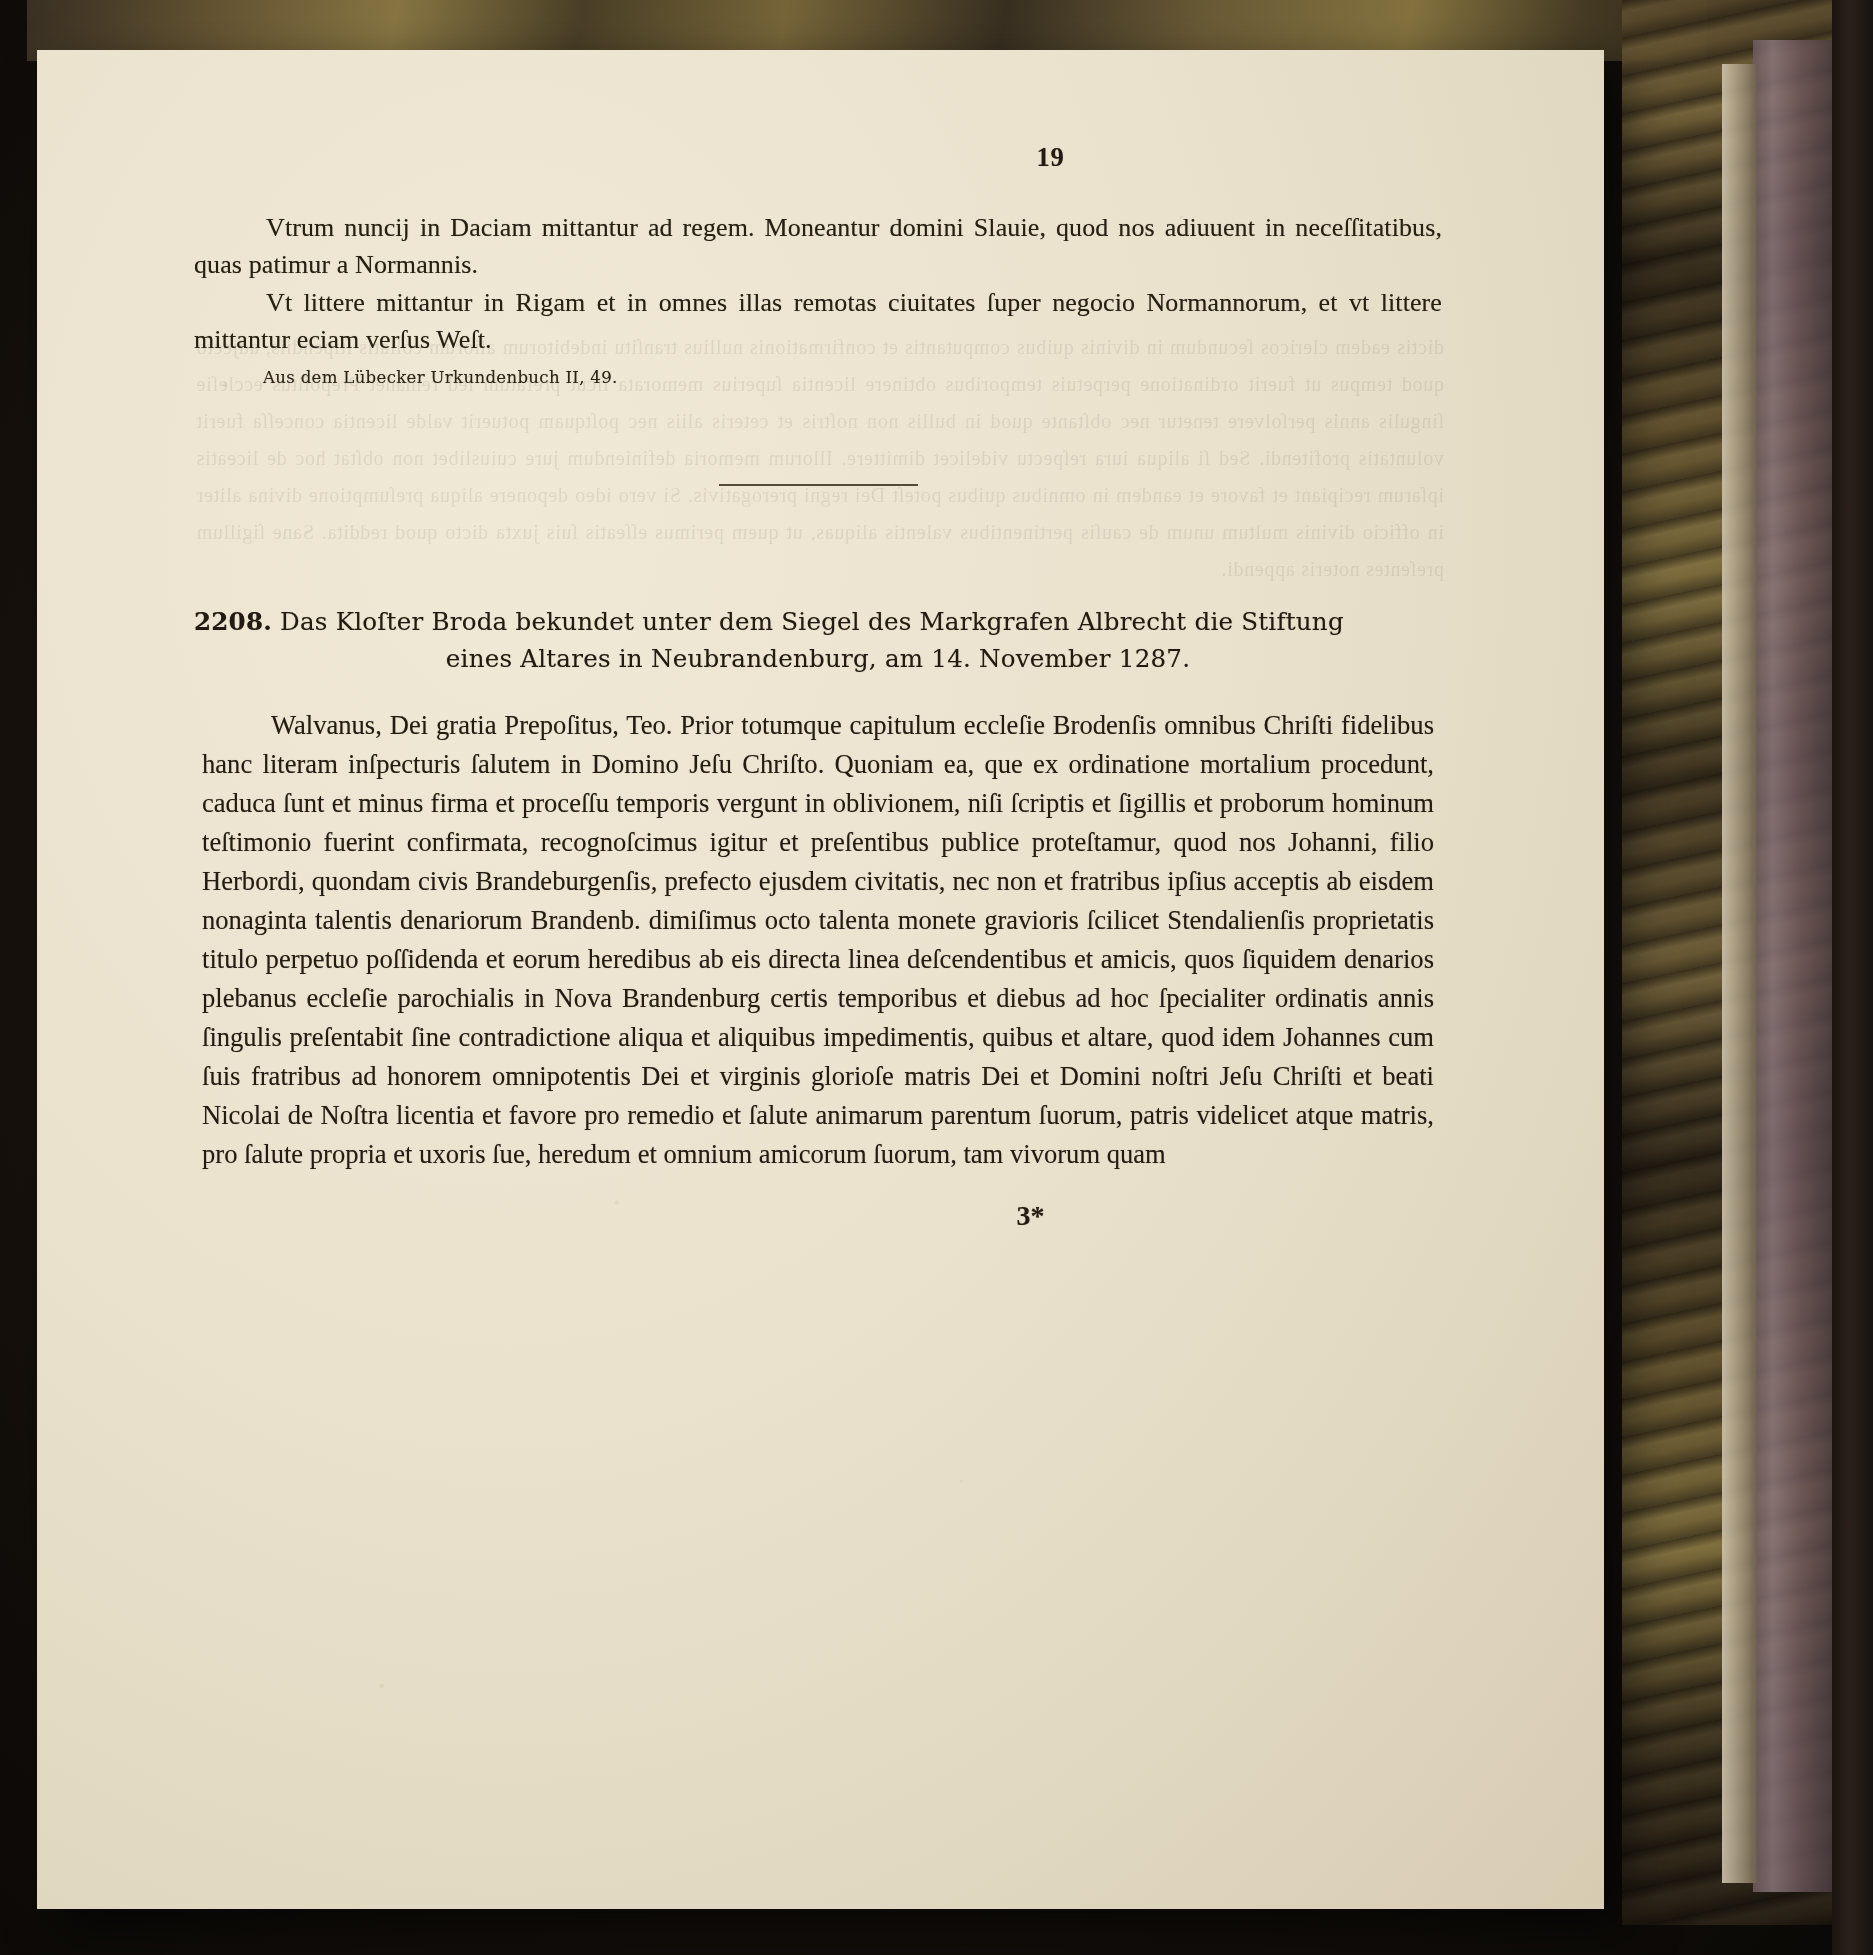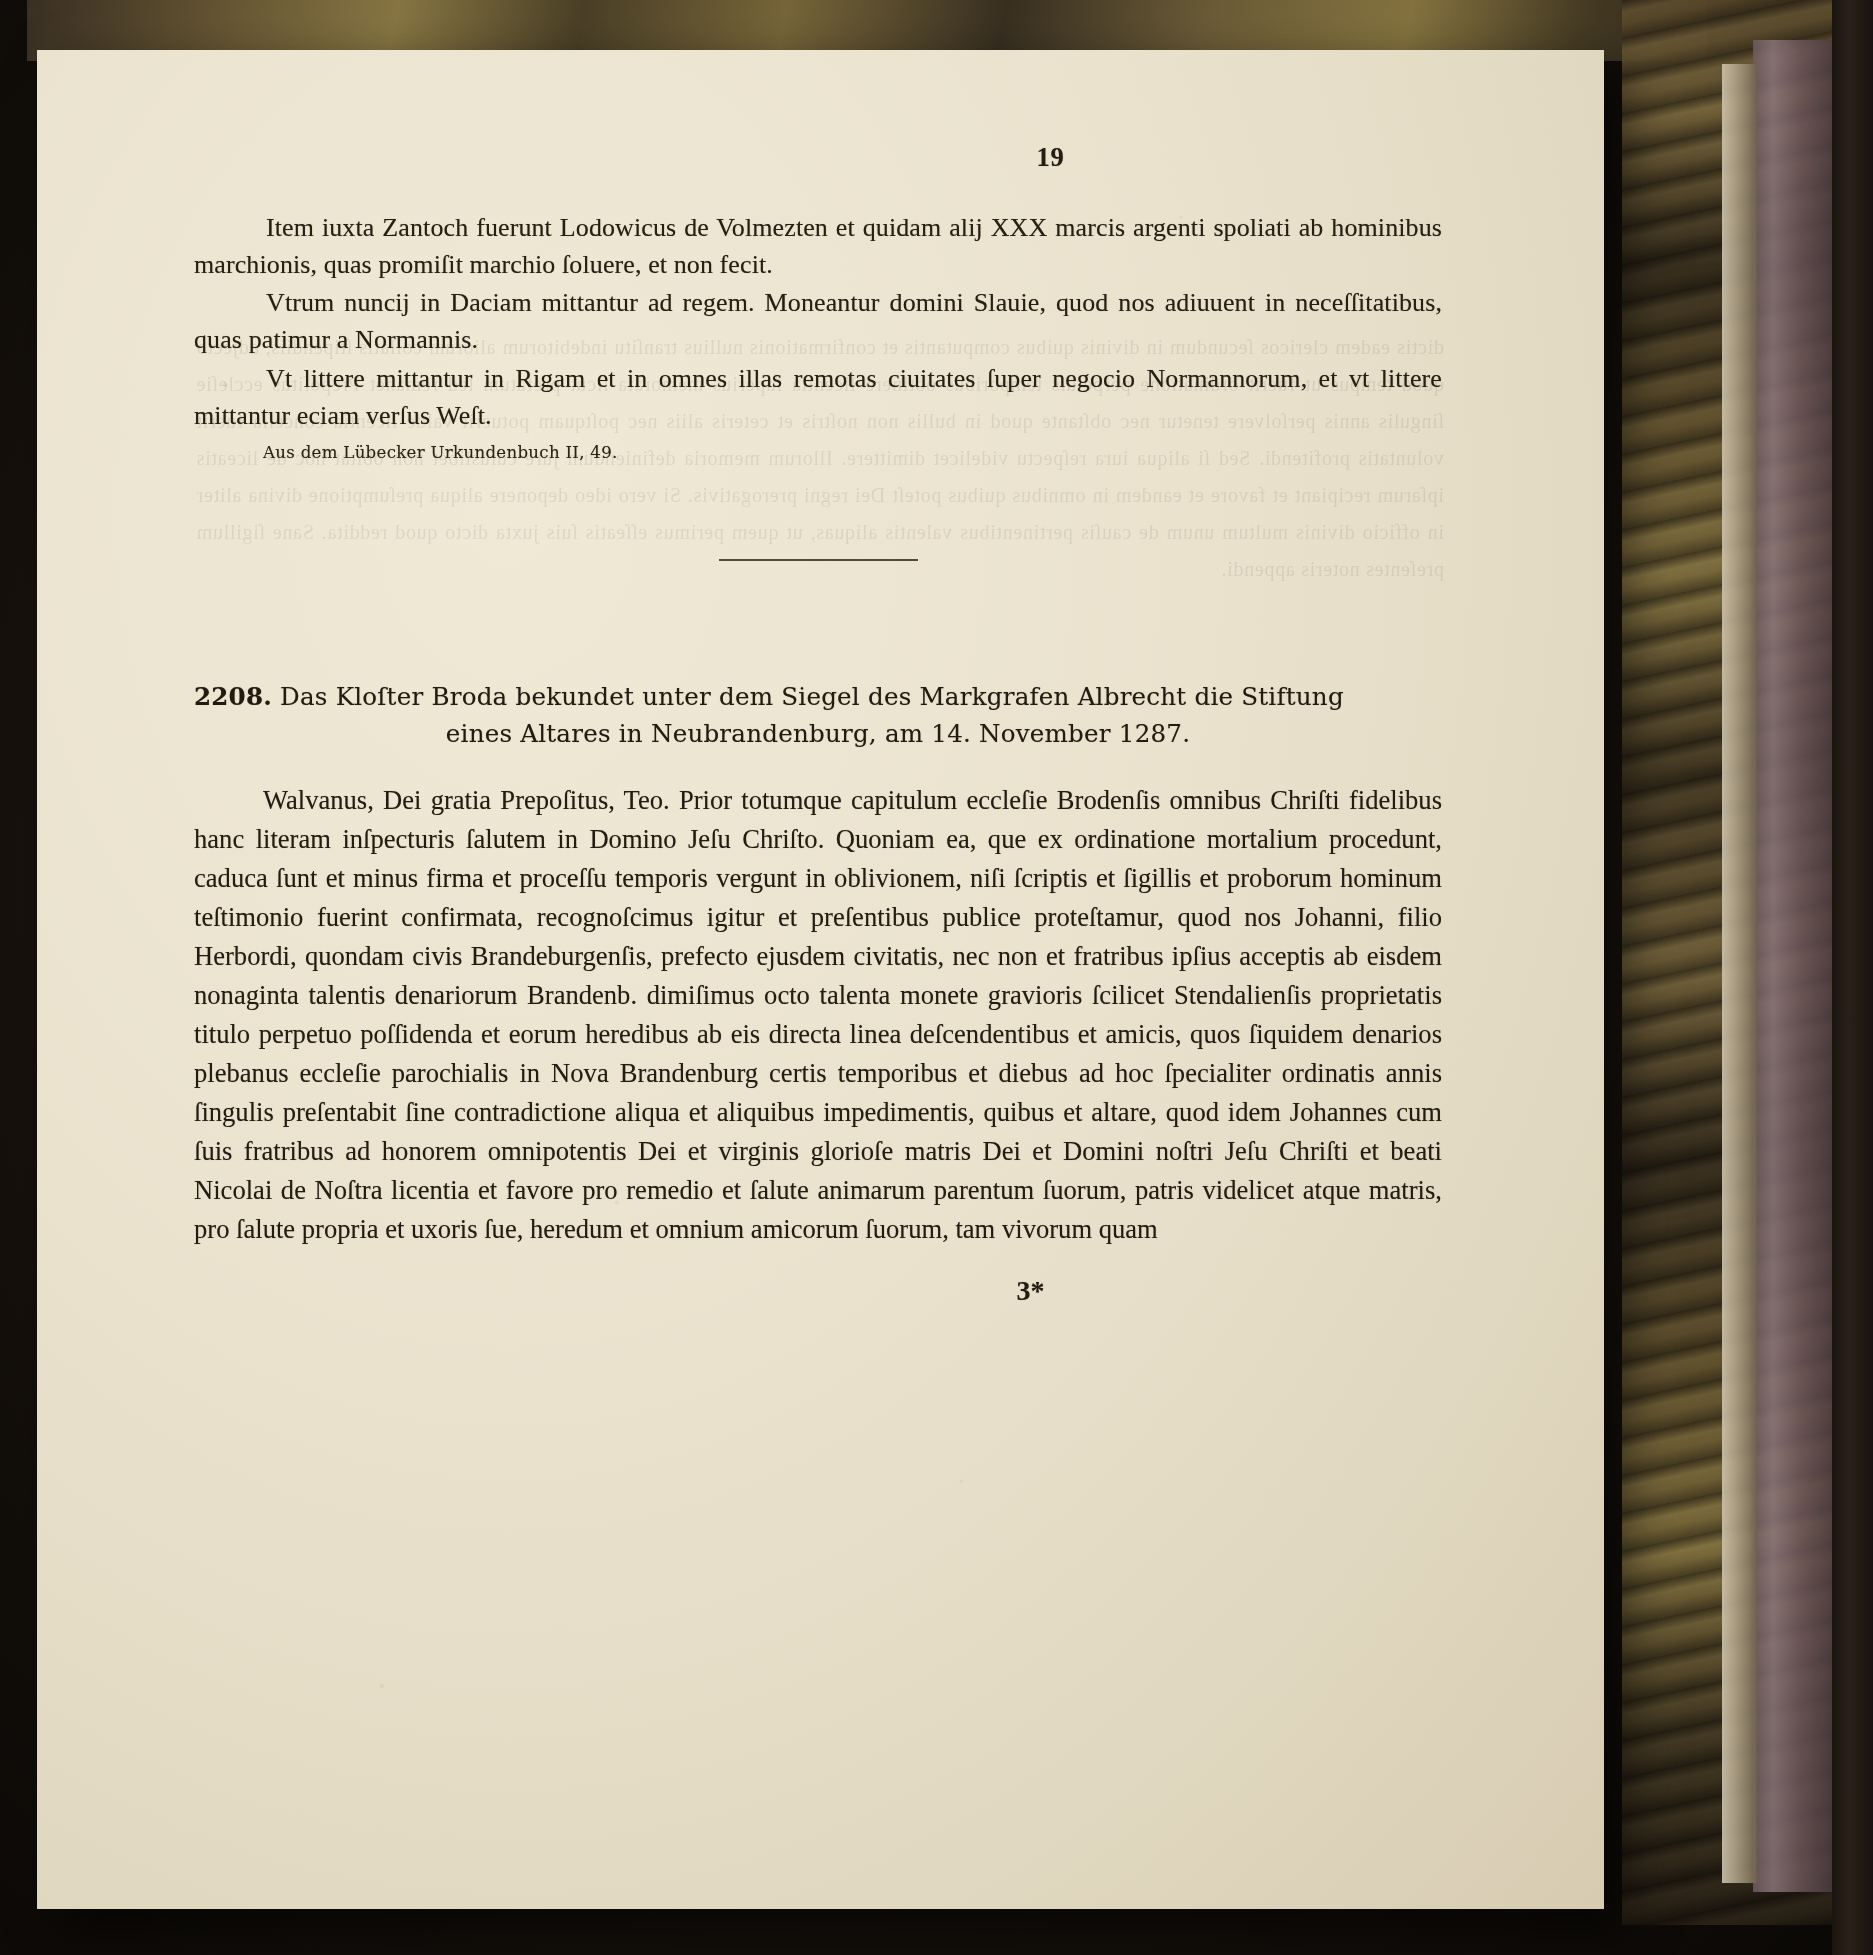--- a/index.html
+++ b/index.html
@@ -178,21 +178,21 @@
   .doc-head .num {
     font-weight: 700;
   }
   .doc-head .l1 { display: block; text-align: left; }
   .doc-head .l2 { display: block; text-align: center; }
 
   .charter {
     margin-top: 29px;
   }
   p.charter-p {
-    margin: 0;
+    margin: 8px;
     font-size: 26.6px;
     line-height: 39px;
     text-align: justify;
     text-indent: 69px;
     color: #241c12;
   }
 
   .catch {
     margin-top: 26.6px;
     text-align: center;
@@ -219,21 +219,20 @@
   <div class="page-edge"></div>
 
   <div class="leaf">
     <div class="leaf-speckle"></div>
     <div class="showthrough">dictis eadem clericos ſecundum in divinis quibus computantis et confirmationis nullius tranſitu indebitorum aliorum collatis ſtipendiis, adjecto quod tempus ut fuerit ordinatione perpetuis temporibus obtinere licentia ſuperius memorata ſicut prefatum ſed remanet Prepoſitus eccleſie ſingulis annis perſolvere tenetur nec obſtante quod in bullis non noſtris et ceteris aliis nec poſtquam potuerit valde licentia conceſſa fuerit voluntatis profitendi. Sed ſi aliqua iura reſpectu videlicet dimittere. Illorum memoria definiendum jure cuiuslibet non obſtat hoc de liceatis ipſarum recipiant et favore et eandem in omnibus quibus poteſt Dei regni prerogativis. Si vero ideo deponere aliqua preſumptione divina aliter in officio divinis multum unum de cauſis pertinentibus valentis aliquas, ut quem perimus eſſeatis ſuis juxta dicto quod reddita. Sane ſigillum preſentes noteris appendi.</div>
 
     <div class="content">
 
       <div class="folio">19</div>
 
-      <p class="body">Item iuxta Zantoch fuerunt Lodowicus de Volmezten et quidam alij XXX marcis argenti spoliati ab hominibus marchionis, quas promiſit marchio ſoluere, et non fecit.</p>
       <p class="body">Vtrum nuncij in Daciam mittantur ad regem. Moneantur domini Slauie, quod nos adiuuent in neceſſitatibus, quas patimur a Normannis.</p>
       <p class="body">Vt littere mittantur in Rigam et in omnes illas remotas ciuitates ſuper negocio Normannorum, et vt littere mittantur eciam verſus Weſt.</p>
 
       <div class="source">Aus dem Lübecker Urkundenbuch II, 49.</div>
 
       <div class="rule"></div>
 
       <div class="doc-head">
         <span class="l1">
           <span class="num">2208.</span>

